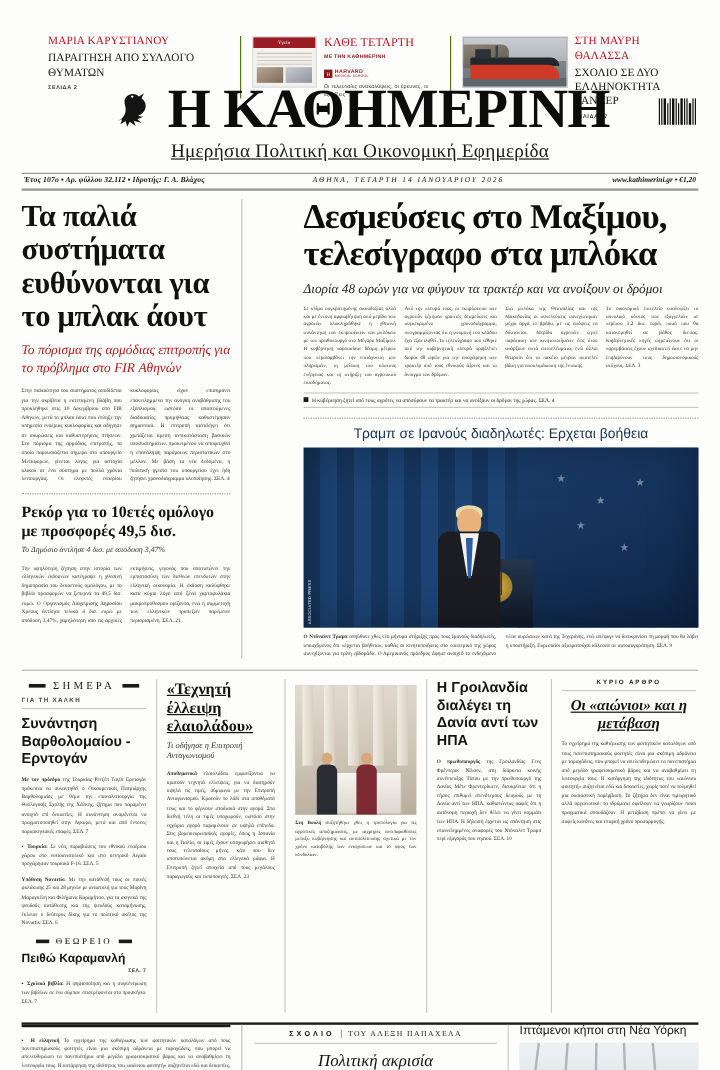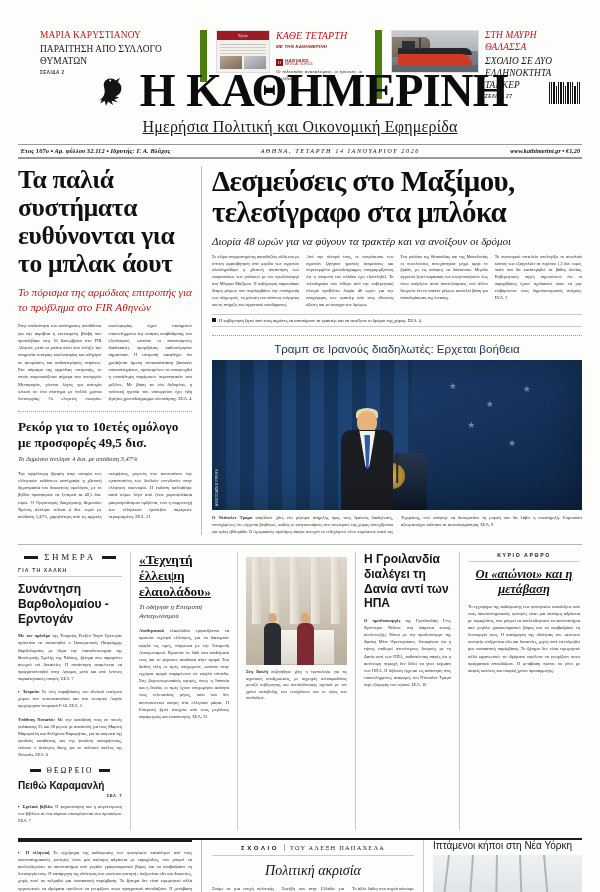--- a/index.html
+++ b/index.html
@@ -13,21 +13,21 @@
     margin:0 auto;overflow:hidden;box-sizing:border-box;
     padding:0 18px;
   }
 
   
   .promo{
     display:flex;align-items:flex-start;gap:0;
     padding-top:30px;height:62px;box-sizing:border-box;
   }
   .promo-cell{display:flex;gap:6px;padding:0 9px;box-sizing:border-box;}
-  .promo-cell + .promo-cell{border-left:7px solid #4d7c0f;font-style:italic;}
+  .promo-cell + .promo-cell{border-left:1px solid #4d7c0f;}
   .promo-1{width:182px;padding-left:22px;align-items:center;}
   .promo-2{width:175px;}
   .promo-3{width:189px;}
   .promo-txt{flex:1;min-width:0;}
   .promo-kick{
     color:#c1121f;font-size:9.4px;letter-spacing:.15px;
     line-height:1.25;margin-bottom:1px;
   }
   .promo-head{
     color:#15161a;font-size:9.4px;line-height:1.30;letter-spacing:.1px;
@@ -93,21 +93,21 @@
   .mh-info{
     display:flex;justify-content:space-between;align-items:baseline;
     border-top:1px solid #999;border-bottom:2px solid #999;
     margin-top:8px;padding:2px 2px 3px;font-size:6.4px;
   }
   .mh-info .i-left{font-style:italic;font-weight:700;letter-spacing:.1px;color:#111;}
   .mh-info .i-mid{font-style:italic;letter-spacing:1.6px;font-size:6.2px;color:#111;}
   .mh-info .i-right{font-style:italic;font-weight:700;font-size:6.2px;color:#111;}
 
   
-  .main{display:flex;margin-top:7px;}
+  .main{display:flex;margin-top:7px;gap:41px;}
   .col-left{width:184px;padding-right:9px;box-sizing:border-box;border-right:1px solid #bdbdbd;}
   .col-right{flex:1;padding-left:10px;box-sizing:border-box;}
 
   .lead-head{
     font-size:25.5px;line-height:1.10;color:#111;letter-spacing:-.3px;margin:0;
   }
   .lead-sub{
     font-style:italic;font-size:11.2px;line-height:1.30;color:#b31b1b;margin-top:7px;
   }
   .l-body{

